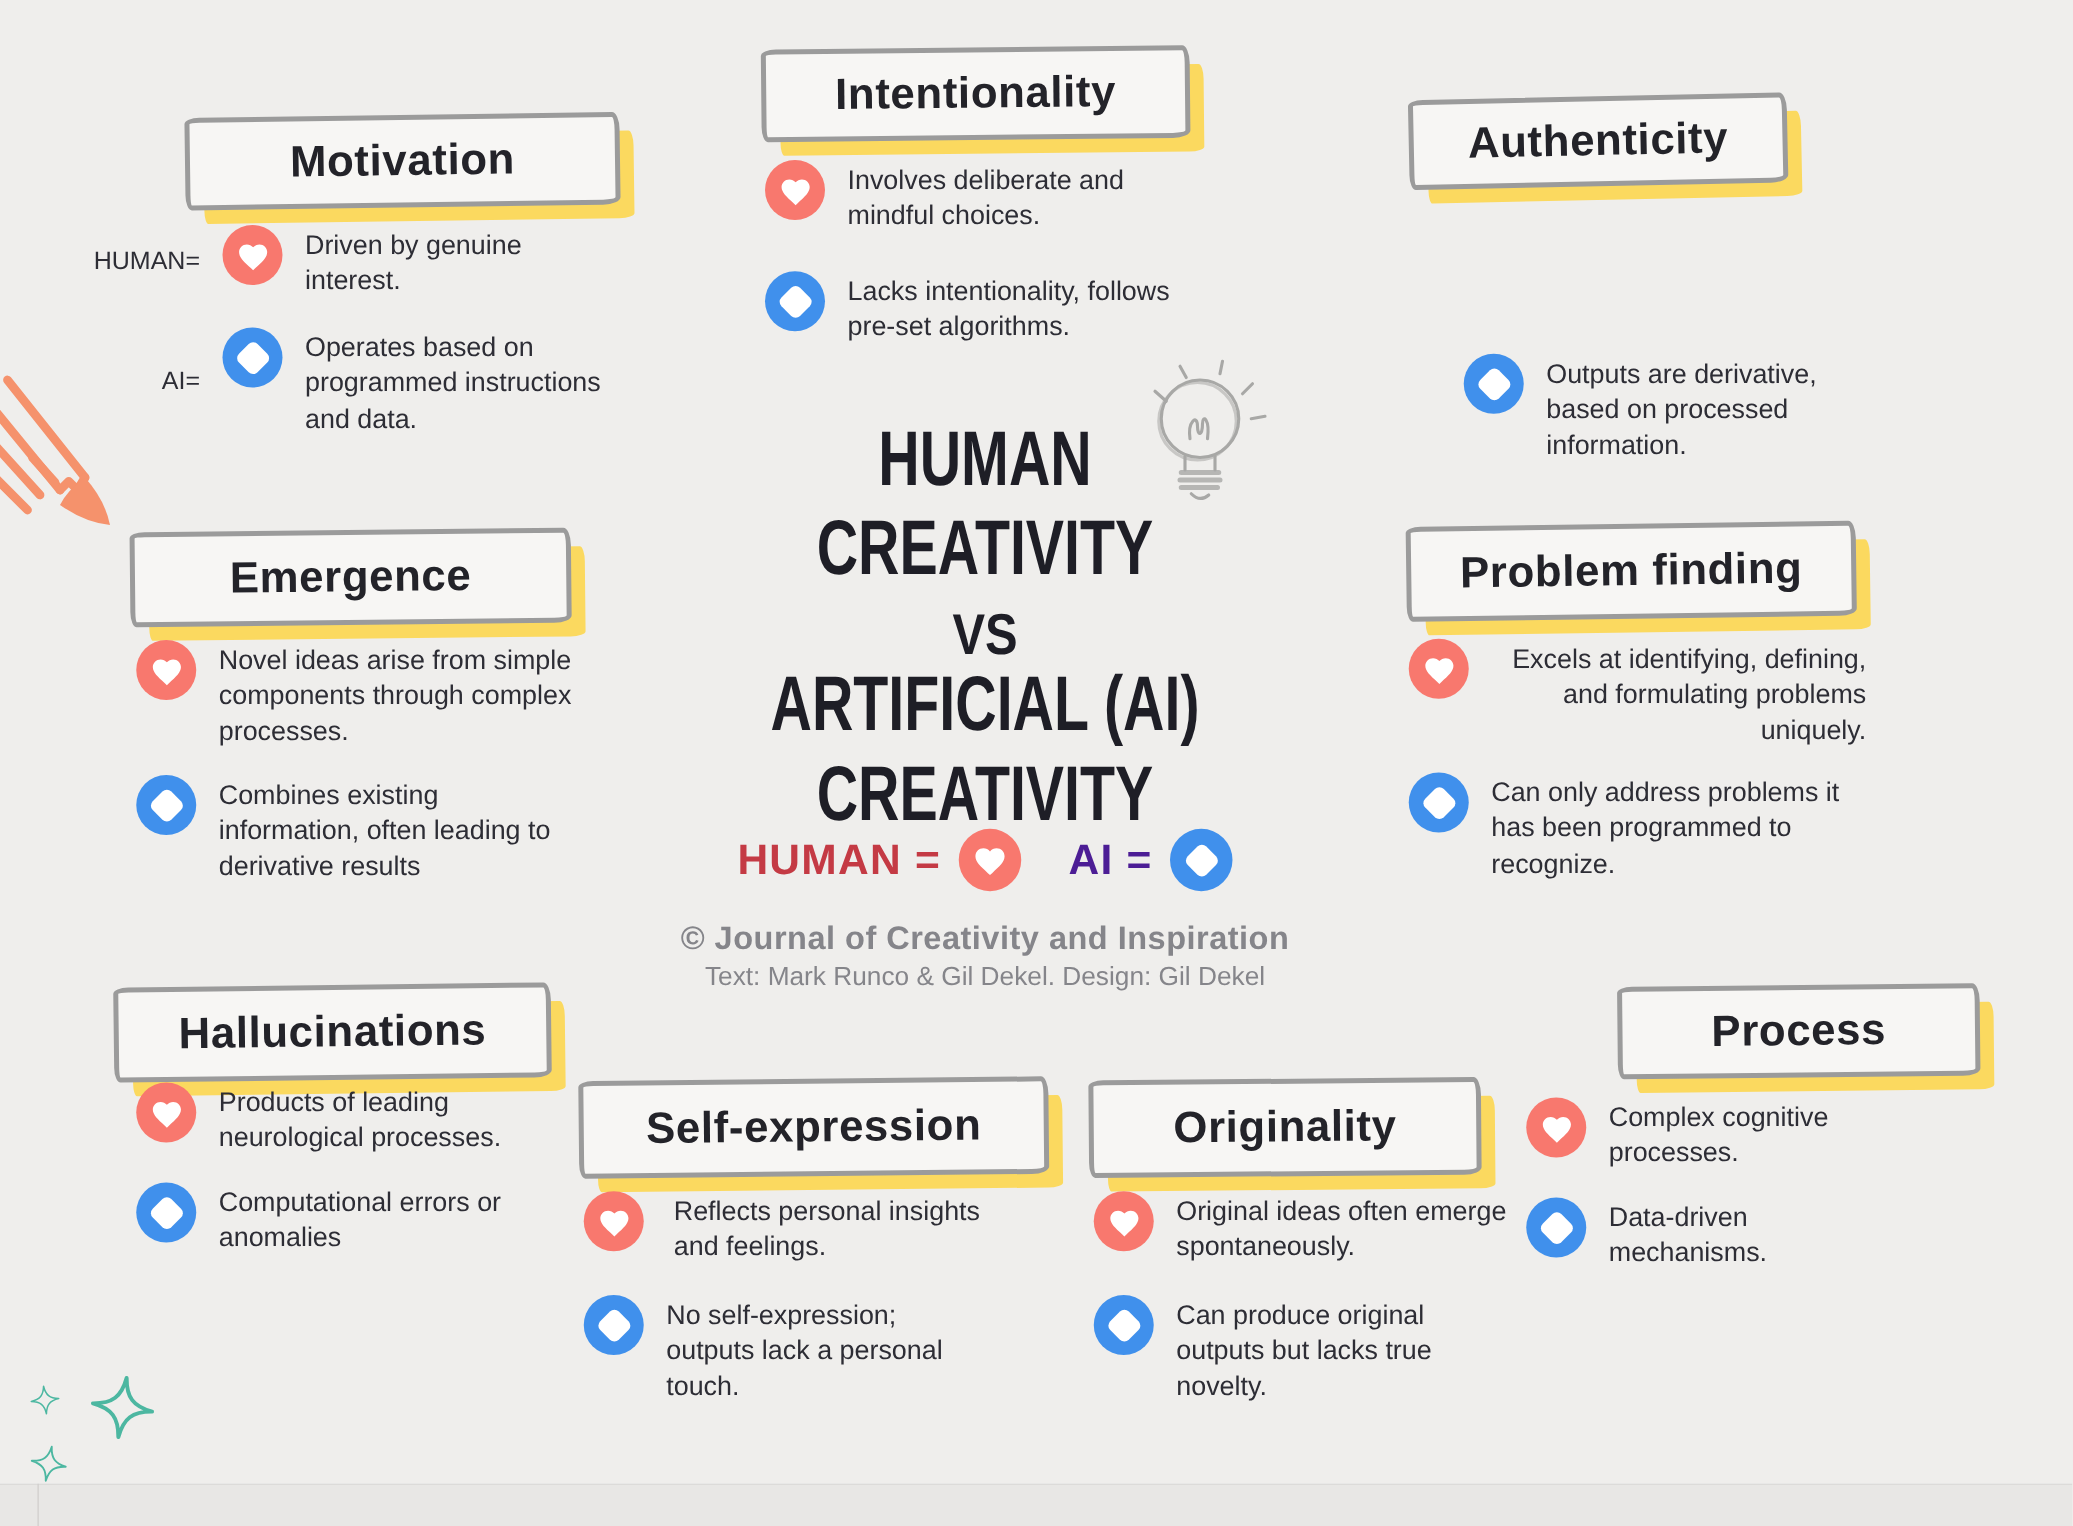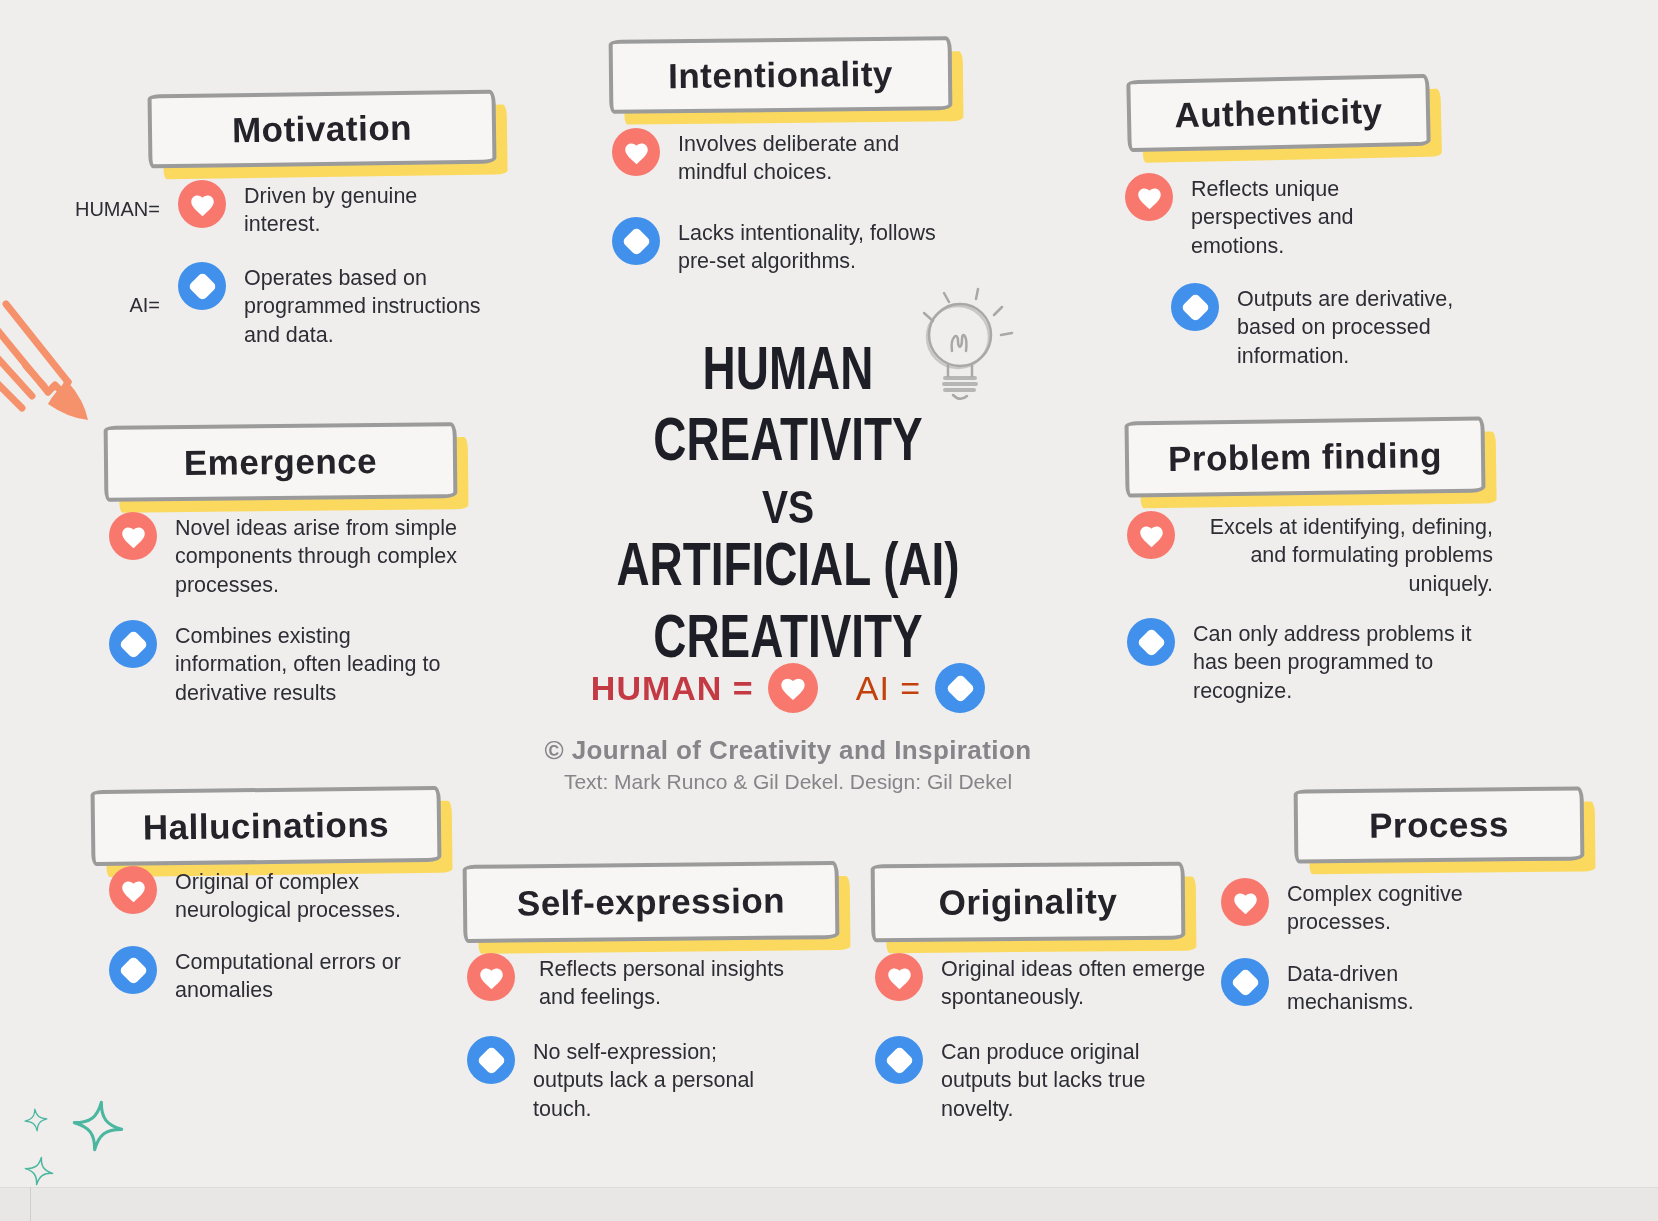--- a/index.html
+++ b/index.html
@@ -27,21 +27,21 @@
     align-self:center;flex:0 0 auto;}
   
   .title-line{position:absolute;left:538px;width:500px;text-align:center;
     font-weight:700;color:#1e1e26;transform-origin:50% 50%;}
   .big{font-size:62px;transform:scaleX(.74);}
   .vs{font-size:46px;transform:scaleX(.85);}
   .legend{position:absolute;left:538px;top:663px;width:500px;display:flex;
     align-items:center;justify-content:center;gap:14px;}
   .legend .icon{width:50px;height:50px;}
   .leg-human{font-size:34px;font-weight:700;color:#c43a44;letter-spacing:1px;}
-  .leg-ai{font-size:34px;font-weight:400;color:#c2410c;letter-spacing:1px;margin-left:24px;}
+  .leg-ai{font-size:34px;font-weight:700;color:#4c1d95;letter-spacing:1px;margin-left:24px;}
   .credit1{position:absolute;left:438px;top:735px;width:700px;text-align:center;
     font-size:26px;font-weight:700;color:#85858a;letter-spacing:.4px;}
   .credit2{position:absolute;left:438px;top:770px;width:700px;text-align:center;
     font-size:21px;font-weight:400;color:#85858a;}
   .edge{position:absolute;left:0;top:1187px;width:1658px;height:34px;
     background:#e8e7e5;border-top:1px solid #dcdbd9;}
   .edge-v{position:absolute;left:30px;top:1187px;width:1px;height:34px;background:#cfcecc;}
   svg{display:block;}
 </style>
 </head>
@@ -83,28 +83,20 @@
   <div class="row" style="left:612px;top:217px;">
     <span class="icon ai">
         <span class="diamond"></span>
       </span>
     <p class="txt" style="width:260px">Lacks intentionality, follows pre-set algorithms.</p>
   </div>
 
   <div class="hdr" style="left:1127px;top:77px;width:295px;height:64px;transform:rotate(-1.2deg)">
     <span>Authenticity</span>
   </div>
-  <div class="row" style="left:1125px;top:173px;">
-    <span class="icon human">
-      <svg width="27" height="25" viewBox="0 0 24 22">
-          <path fill="#fff" d="M12 21.35l-1.45-1.32C5.4 15.36 2 12.28 2 8.5 2 5.42 4.42 3 7.5 3c1.74 0 3.41.81 4.5 2.09C13.09 3.81 14.76 3 16.5 3 19.58 3 22 5.42 22 8.5c0 3.78-3.4 6.86-8.55 11.54L12 21.35z"></path>
-        </svg>
-    </span>
-    <p class="txt" style="width:245px">Reflects unique perspectives and emotions.</p>
-  </div>
   <div class="row" style="left:1171px;top:283px;">
     <span class="icon ai">
         <span class="diamond"></span>
       </span>
     <p class="txt" style="width:265px">Outputs are derivative, based on processed information.</p>
   </div>
 
   <div class="hdr" style="left:104px;top:424px;width:345px;height:68px;transform:rotate(-0.6deg)">
     <span>Emergence</span>
   </div>
@@ -143,21 +135,21 @@
 
   <div class="hdr" style="left:91px;top:788px;width:342px;height:68px;transform:rotate(-0.7deg)">
     <span>Hallucinations</span>
   </div>
   <div class="row" style="left:109px;top:866px;">
     <span class="icon human">
       <svg width="27" height="25" viewBox="0 0 24 22">
           <path fill="#fff" d="M12 21.35l-1.45-1.32C5.4 15.36 2 12.28 2 8.5 2 5.42 4.42 3 7.5 3c1.74 0 3.41.81 4.5 2.09C13.09 3.81 14.76 3 16.5 3 19.58 3 22 5.42 22 8.5c0 3.78-3.4 6.86-8.55 11.54L12 21.35z"></path>
         </svg>
     </span>
-    <p class="txt" style="width:270px">Original of complex neurological processes.</p>
+    <p class="txt" style="width:270px">Products of leading neurological processes.</p>
   </div>
   <div class="row" style="left:109px;top:946px;">
     <span class="icon ai">
         <span class="diamond"></span>
       </span>
     <p class="txt" style="width:250px">Computational errors or anomalies</p>
   </div>
 
   <div class="hdr" style="left:463px;top:863px;width:368px;height:70px;transform:rotate(-0.6deg)">
     <span>Self-expression</span>

